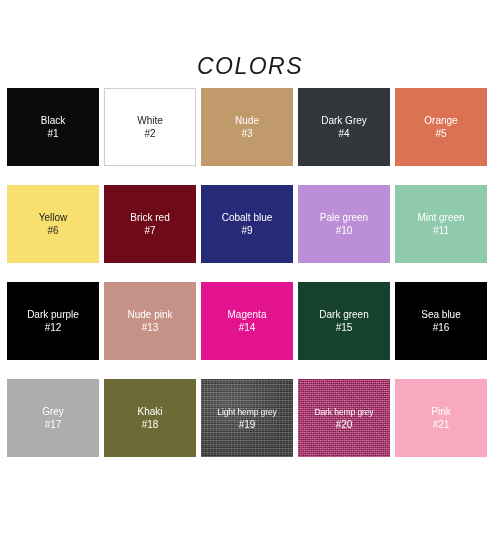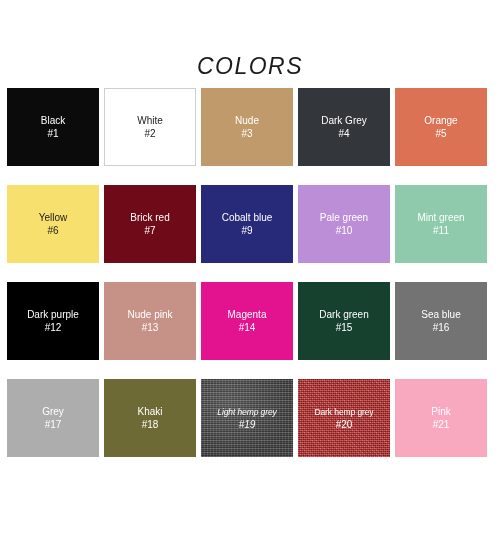--- a/index.html
+++ b/index.html
@@ -196,38 +196,38 @@
         <div class="swatch-code" style="color: rgb(255, 255, 255);">#13</div>
       </div>
       <div class="swatch" style="background: rgb(227, 18, 142);">
         <div class="swatch-label" style="color: rgb(255, 255, 255);">Magenta</div>
         <div class="swatch-code" style="color: rgb(255, 255, 255);">#14</div>
       </div>
       <div class="swatch" style="background: rgb(23, 65, 47);">
         <div class="swatch-label" style="color: rgb(255, 255, 255);">Dark green</div>
         <div class="swatch-code" style="color: rgb(255, 255, 255);">#15</div>
       </div>
-      <div class="swatch" style="background: #737373;">
+      <div class="swatch" style="background: #000000;">
         <div class="swatch-label" style="color: rgb(255, 255, 255);">Sea blue</div>
         <div class="swatch-code" style="color: rgb(255, 255, 255);">#16</div>
       </div>
       <div class="swatch" style="background: rgb(173, 173, 173);">
         <div class="swatch-label" style="color: rgb(255, 255, 255);">Grey</div>
         <div class="swatch-code" style="color: rgb(255, 255, 255);">#17</div>
       </div>
       <div class="swatch" style="background: rgb(109, 106, 53);">
         <div class="swatch-label" style="color: rgb(255, 255, 255);">Khaki</div>
         <div class="swatch-code" style="color: rgb(255, 255, 255);">#18</div>
       </div>
-      <div class="swatch" style="background: rgb(74, 74, 74); font-style: italic;">
+      <div class="swatch" style="background: rgb(74, 74, 74);">
         <div class="tex tex-light"></div>
         <div class="swatch-label small" style="color: rgb(255, 255, 255);">Light hemp grey</div>
         <div class="swatch-code small" style="color: rgb(255, 255, 255);">#19</div>
       </div>
-      <div class="swatch" style="background: #ef4444;">
+      <div class="swatch" style="background: #ec4899;">
         <div class="tex tex-dark"></div>
         <div class="swatch-label small" style="color: rgb(255, 255, 255);">Dark hemp grey</div>
         <div class="swatch-code small" style="color: rgb(255, 255, 255);">#20</div>
       </div>
       <div class="swatch" style="background: rgb(249, 169, 191);">
         <div class="swatch-label" style="color: rgb(255, 255, 255);">Pink</div>
         <div class="swatch-code" style="color: rgb(255, 255, 255);">#21</div>
       </div>
     </div>
 

